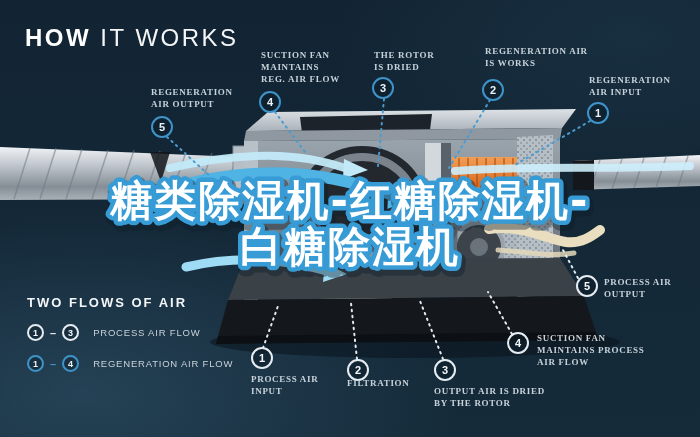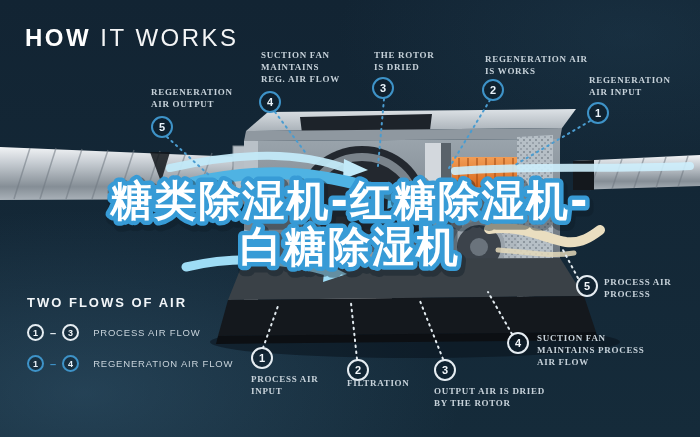--- a/index.html
+++ b/index.html
@@ -213,21 +213,21 @@
   </div>
 
   <div class="callout-label" style="left:374px; top:49px">
     <div>THE ROTOR</div>
       <div>IS DRIED</div>
   </div>
   <div class="callout-circle ring-blue" style="left:372px; top:77px">
     <span>3</span>
   </div>
 
-  <div class="callout-label" style="left:485px; top:53px">
+  <div class="callout-label" style="left:485px; top:45px">
     <div>REGENERATION AIR</div>
       <div>IS WORKS</div>
   </div>
   <div class="callout-circle ring-blue" style="left:482px; top:79px">
     <span>2</span>
   </div>
 
   <div class="callout-label" style="left:589px; top:74px">
     <div>REGENERATION</div>
       <div>AIR INPUT</div>
@@ -266,21 +266,21 @@
     <div>SUCTION FAN</div>
       <div>MAINTAINS PROCESS</div>
       <div>AIR FLOW</div>
   </div>
 
   <div class="callout-circle ring-white" style="left:576px; top:275px">
     <span>5</span>
   </div>
   <div class="callout-label" style="left:604px; top:276px">
     <div>PROCESS AIR</div>
-      <div>PROCESS</div>
+      <div>OUTPUT</div>
   </div>
 
   <div class="legend">
     <div class="legend-title">TWO FLOWS OF AIR</div>
 
     <div class="legend-row">
       <div class="legend-circle ring-white">
         <span>1</span>
       </div>
       <span class="legend-dash white">–</span>

